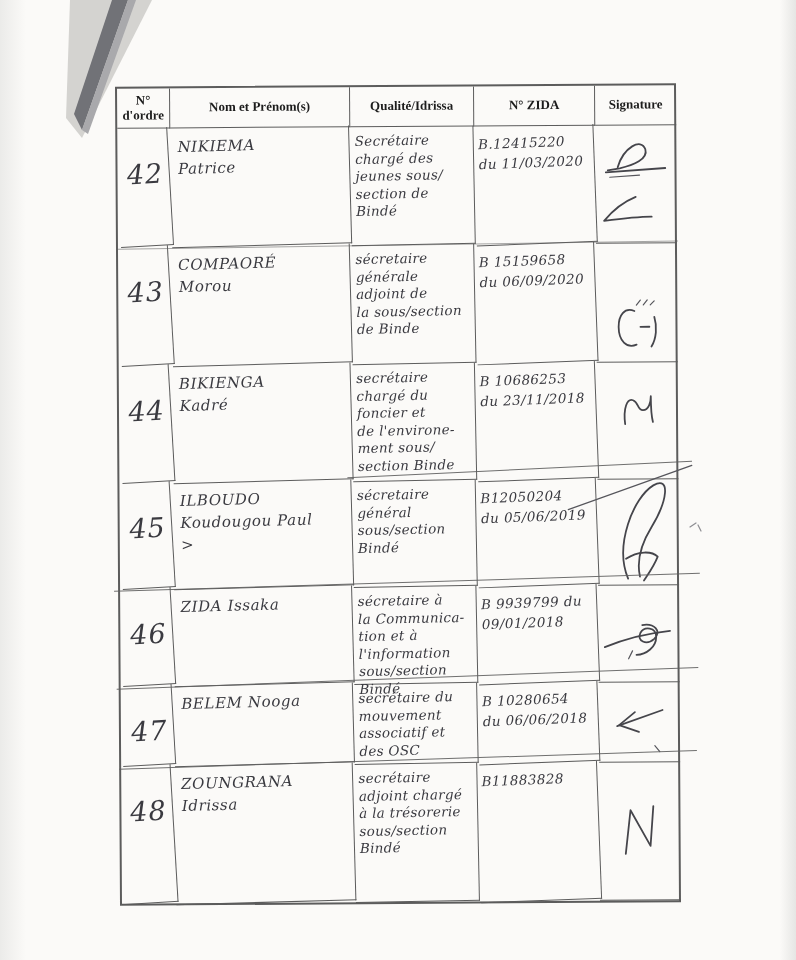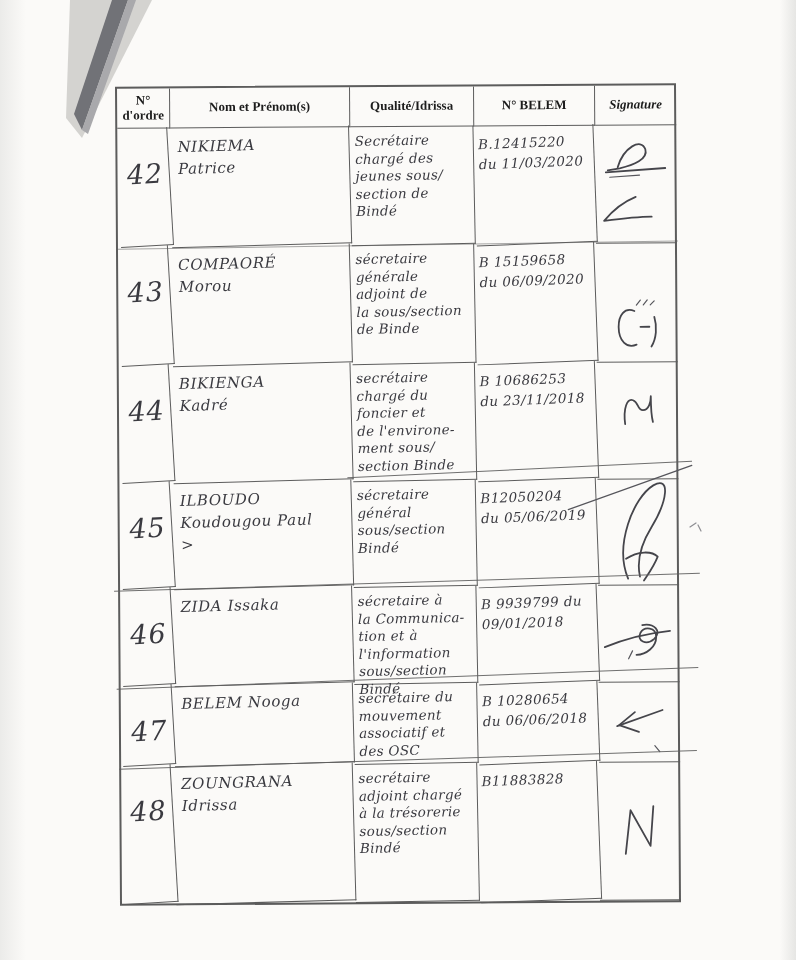--- a/index.html
+++ b/index.html
@@ -46,21 +46,21 @@
   }
   .cell {
     border-right: 1px solid var(--line);
     border-bottom: 1px solid var(--line);
     padding: 3px 5px;
     overflow: visible;
     position: relative;
     white-space: pre-line;
     color: var(--ink);
   }
-  .cell:nth-child(5n) { border-right: none; font-style: italic; }
+  .cell:nth-child(5n) { border-right: none; }
 
   .hcell {
     font-family: "Liberation Serif", serif;
     font-weight: bold;
     font-size: 13px;
     color: var(--print-ink);
     text-align: center;
     display: flex; align-items: center; justify-content: center;
     line-height: 1.15;
     white-space: pre-line;
@@ -122,21 +122,21 @@
     <polygon points="112,0 128,0 82,130 74,114" fill="#717277"></polygon>
     <polygon points="128,0 136,0 88,134 82,130" fill="#a9a9ac"></polygon>
   </svg>
 
   <div class="doc-table">
 
     <div class="cell hcell">N°
 d'ordre</div>
     <div class="cell hcell">Nom et Prénom(s)</div>
     <div class="cell hcell">Qualité/Idrissa</div>
-    <div class="cell hcell">N° BELEM</div>
+    <div class="cell hcell">N° ZIDA</div>
     <div class="cell hcell">Signature</div>
 
     <div class="cell order-cell">42</div>
     <div class="cell name-cell">NIKIEMA
 Patrice</div>
     <div class="cell func-cell">Secrétaire
 chargé des
 jeunes sous/
 section de
 Bindé</div>

